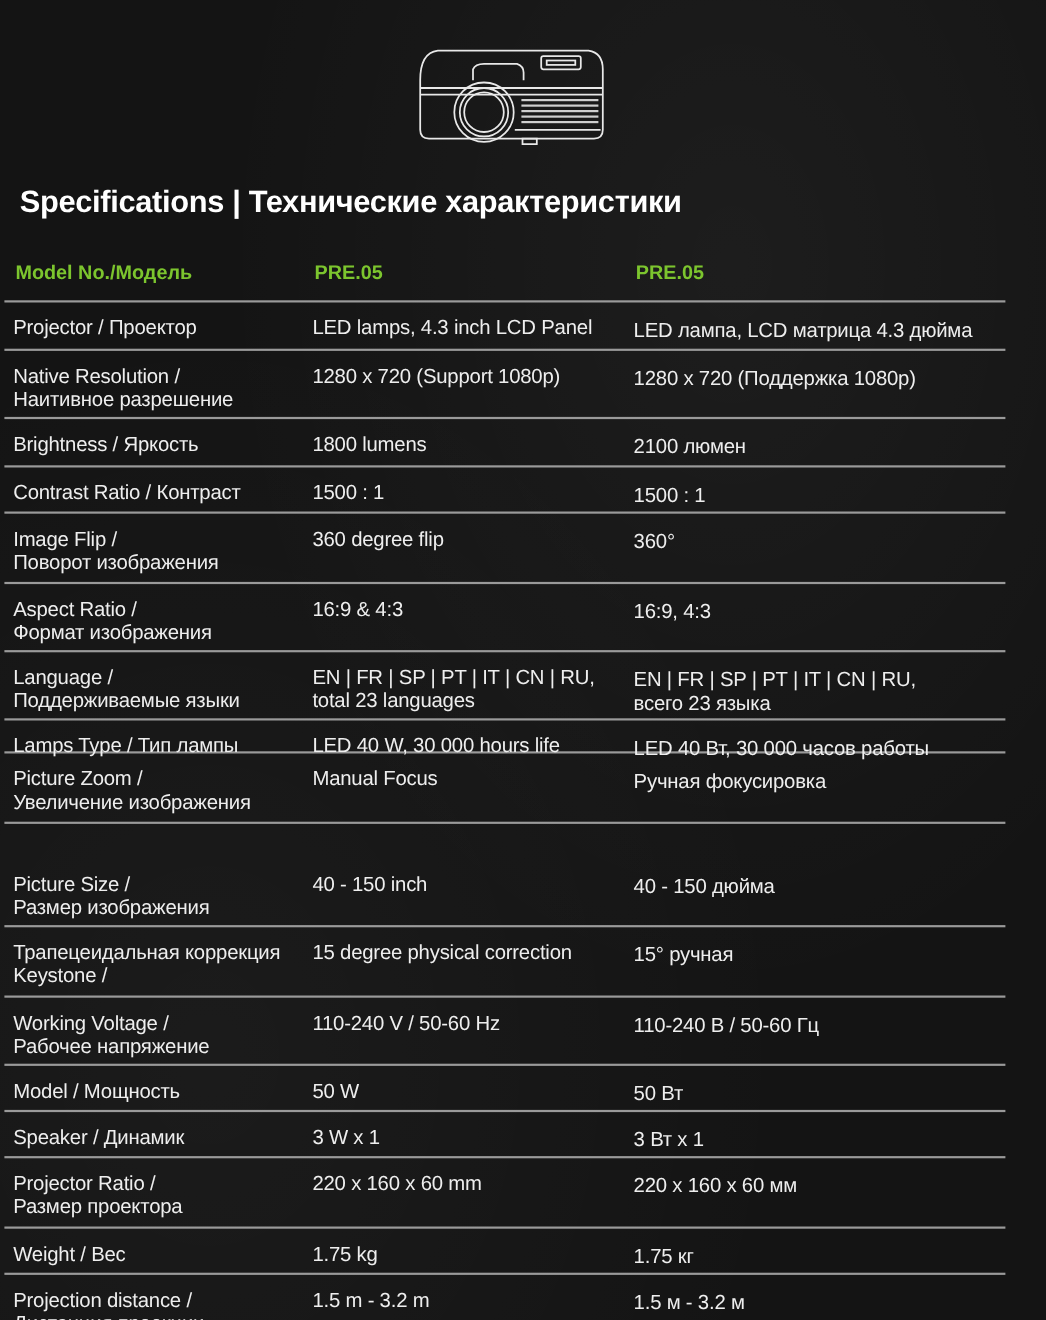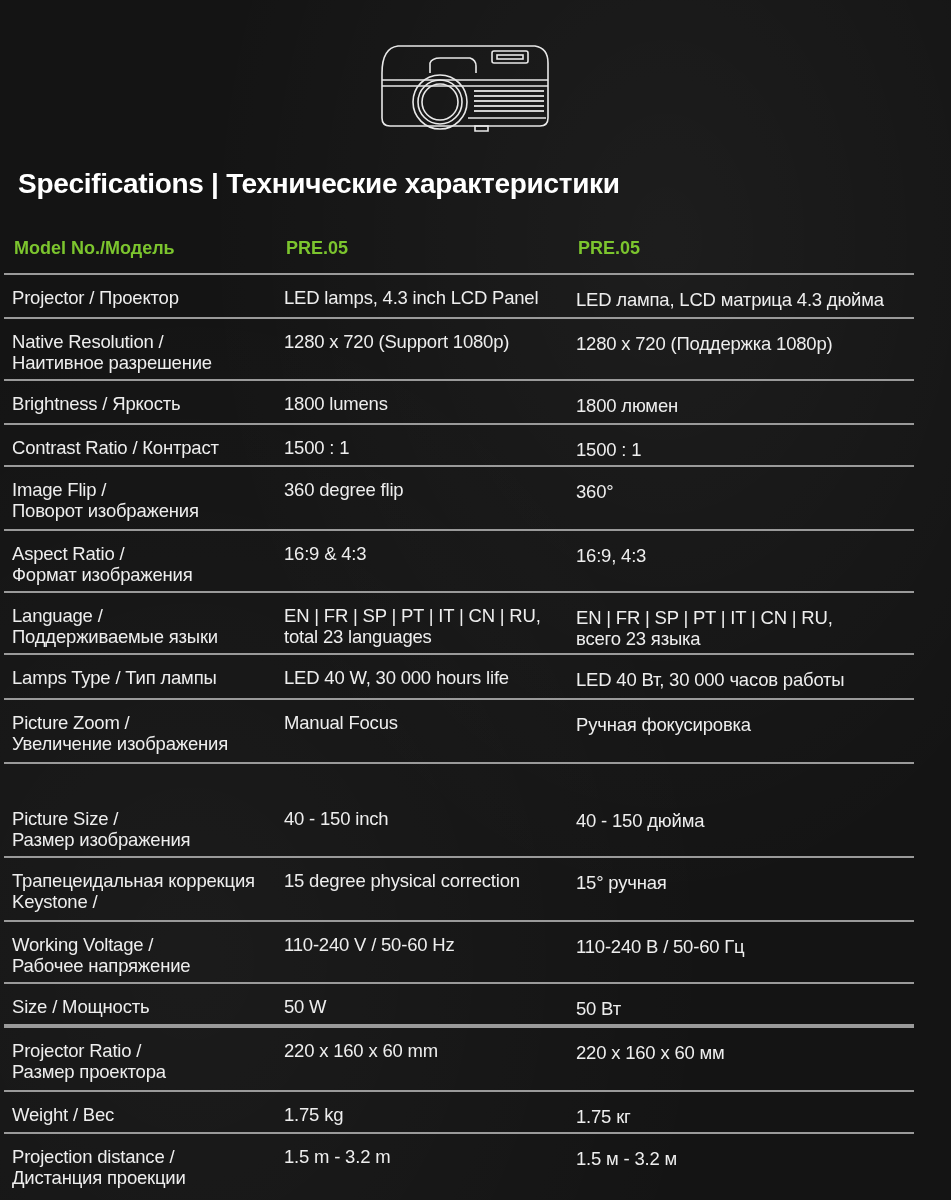--- a/index.html
+++ b/index.html
@@ -98,21 +98,21 @@
     </div>
     <div class="rule"></div>
     <div class="row" style="height: 42px;">
       <div class="cell col1">
         <span class="line">Brightness / Яркость</span>
       </div>
       <div class="cell col2">
         <span class="line">1800  lumens</span>
       </div>
       <div class="cell col3">
-        <span class="line">1800  люмен</span>
+        <span class="line">2100  люмен</span>
       </div>
     </div>
     <div class="rule"></div>
     <div class="row" style="height: 40px;">
       <div class="cell col1">
         <span class="line">Contrast Ratio / Контраст</span>
       </div>
       <div class="cell col2">
         <span class="line">1500 : 1</span>
       </div>
@@ -155,21 +155,21 @@
       <div class="cell col2">
         <span class="line">EN | FR | SP | PT | IT | CN | RU,</span>
         <span class="line">total 23 languages</span>
       </div>
       <div class="cell col3">
         <span class="line">EN | FR | SP | PT | IT | CN | RU,</span>
         <span class="line">всего 23 языка</span>
       </div>
     </div>
     <div class="rule"></div>
-    <div class="row" style="height: 43px;">
+    <div class="row" style="height: 28px;">
       <div class="cell col1">
         <span class="line">Lamps Type / Тип лампы</span>
       </div>
       <div class="cell col2">
         <span class="line">LED 40 W, 30 000 hours life</span>
       </div>
       <div class="cell col3">
         <span class="line">LED 40 Вт, 30 000 часов работы</span>
       </div>
     </div>
@@ -221,30 +221,41 @@
       <div class="cell col2">
         <span class="line">110-240 V / 50-60 Hz</span>
       </div>
       <div class="cell col3">
         <span class="line">110-240 В / 50-60 Гц</span>
       </div>
     </div>
     <div class="rule"></div>
     <div class="row" style="height: 40px;">
       <div class="cell col1">
-        <span class="line">Size / Мощность</span>
+        <span class="line">Model / Мощность</span>
       </div>
       <div class="cell col2">
         <span class="line">50 W</span>
       </div>
       <div class="cell col3">
         <span class="line">50 Вт</span>
       </div>
     </div>
     <div class="rule"></div>
+    <div class="row" style="height: 40px;">
+      <div class="cell col1">
+        <span class="line">Speaker / Динамик</span>
+      </div>
+      <div class="cell col2">
+        <span class="line">3 W x 1</span>
+      </div>
+      <div class="cell col3">
+        <span class="line">3 Вт x 1</span>
+      </div>
+    </div>
     <div class="rule"></div>
     <div class="row" style="height: 62px;">
       <div class="cell col1">
         <span class="line">Projector Ratio /</span>
         <span class="line">Размер проектора</span>
       </div>
       <div class="cell col2">
         <span class="line">220 x 160 x 60 mm</span>
       </div>
       <div class="cell col3">

